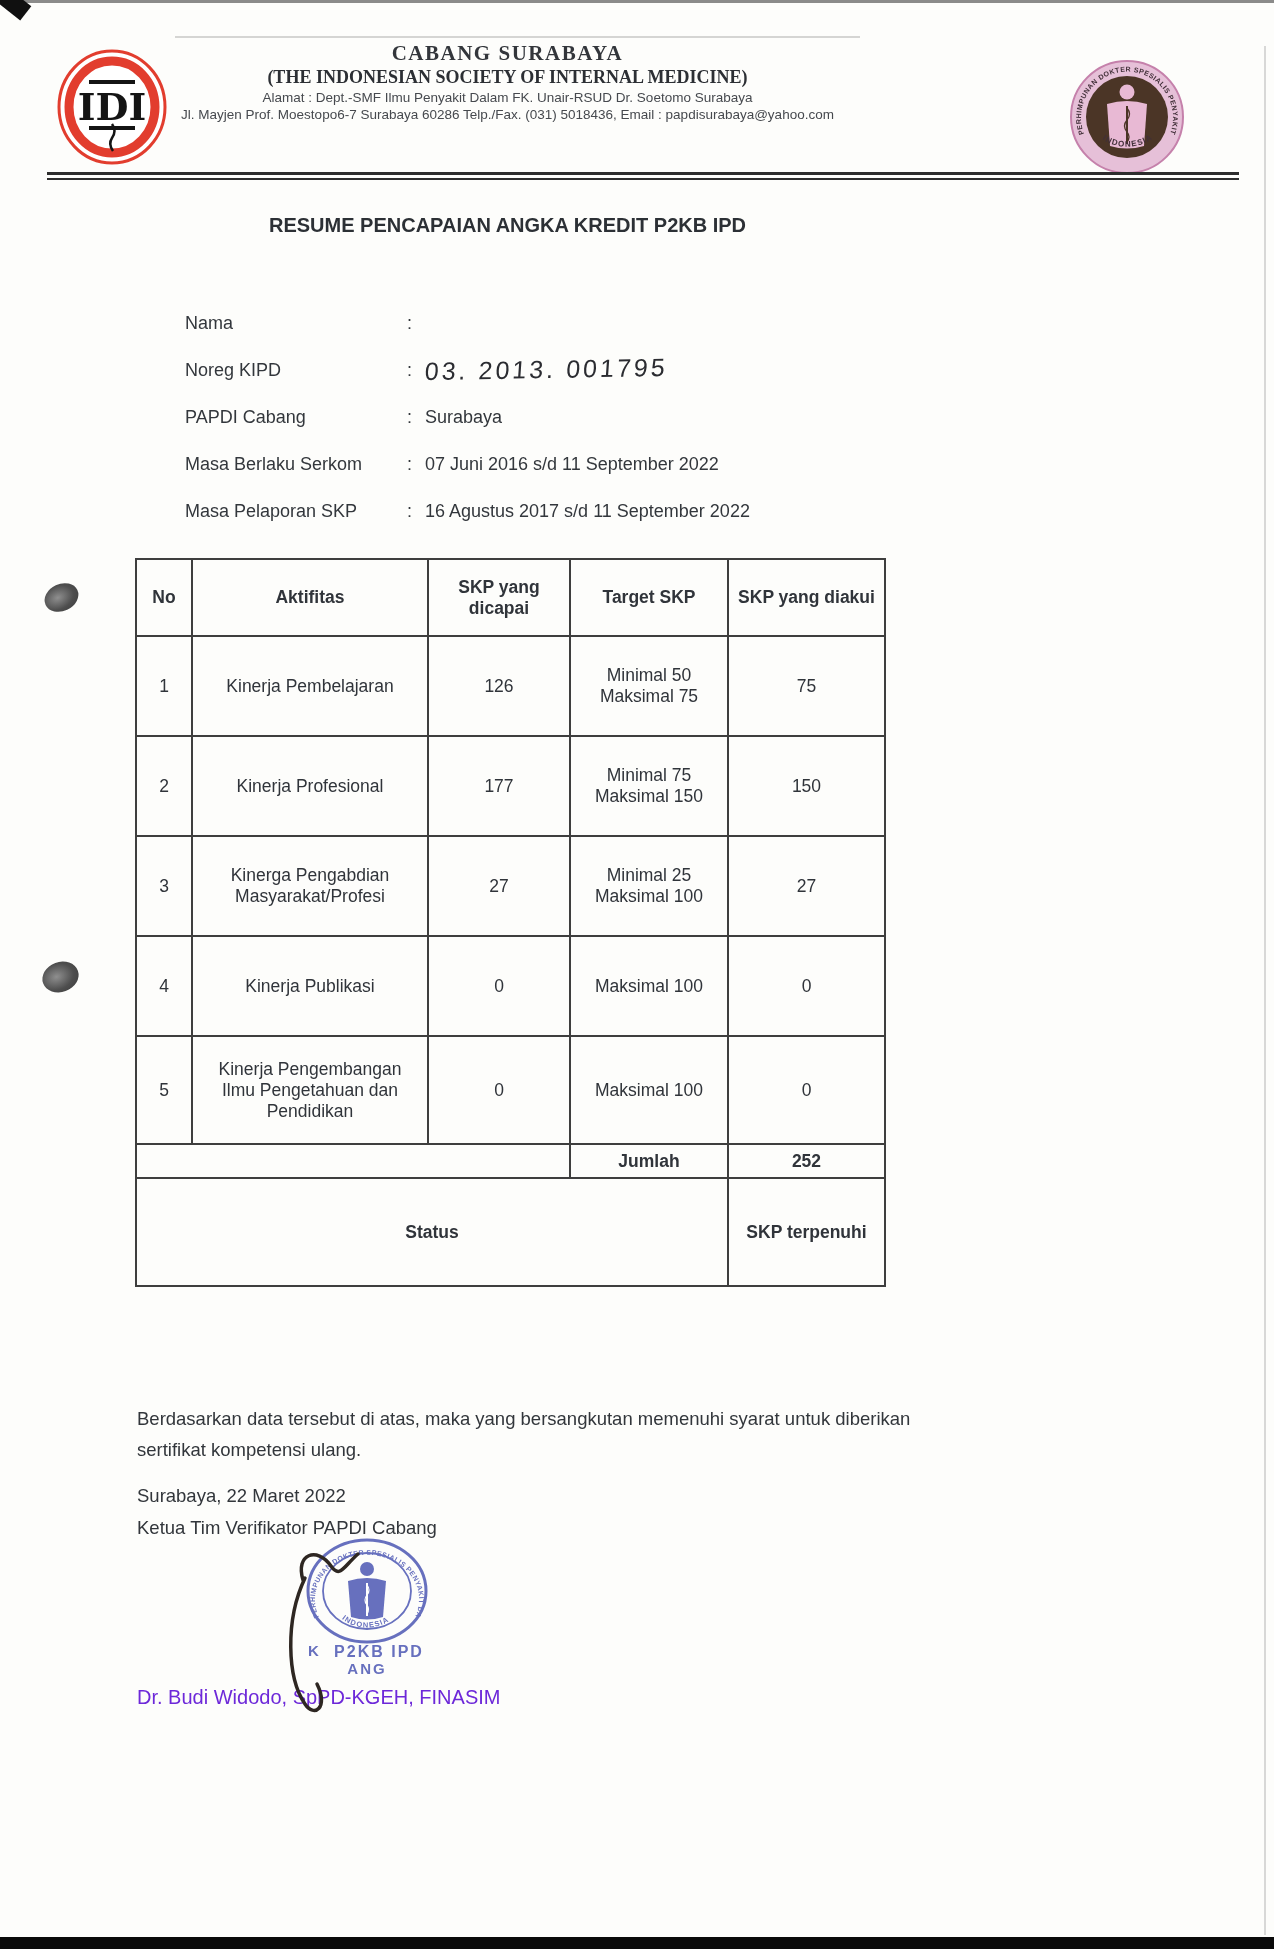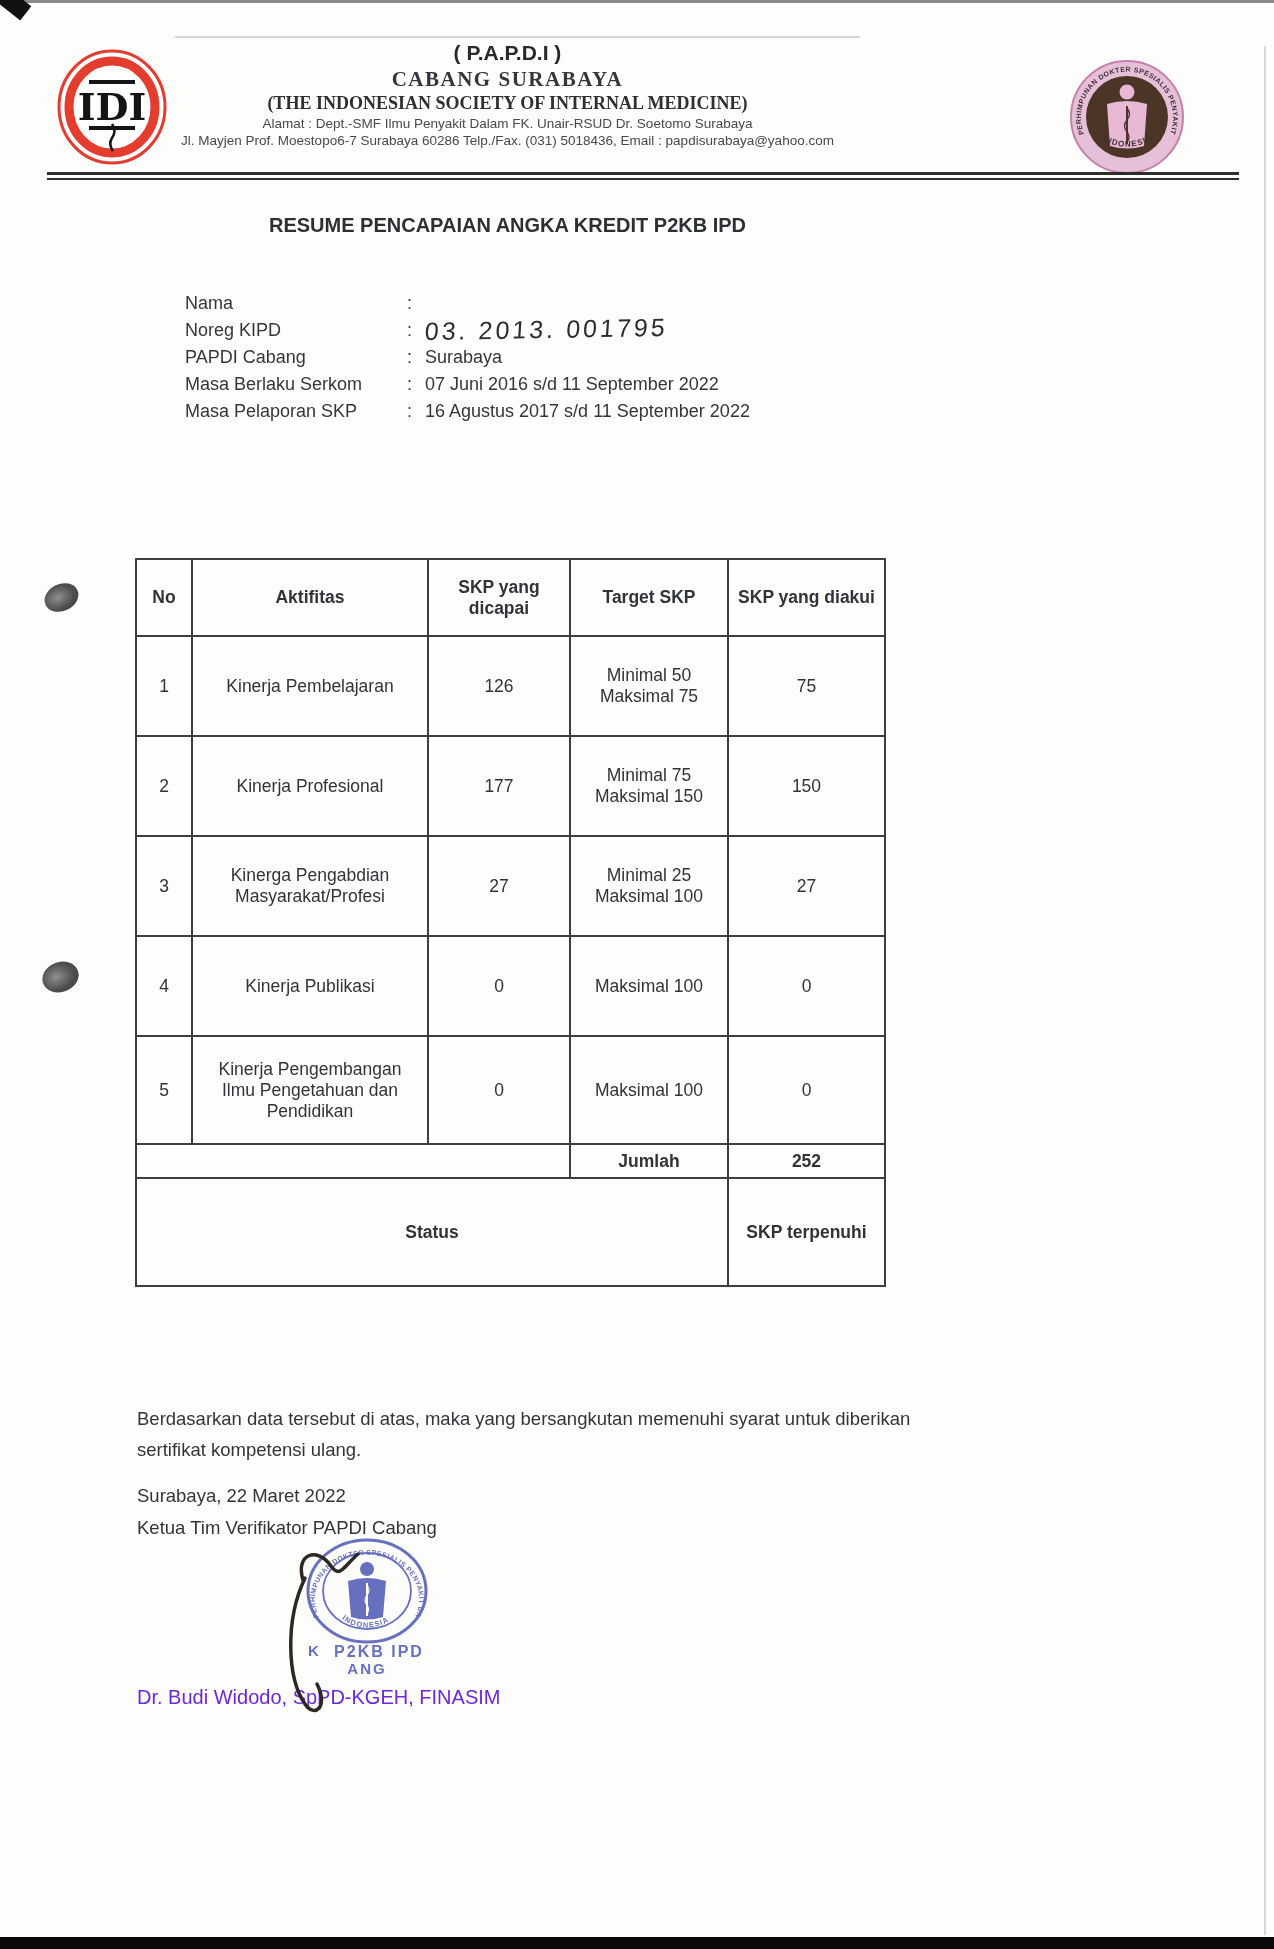--- a/index.html
+++ b/index.html
@@ -28,21 +28,21 @@
   .lh-addr { font-size:13.5px; color:#46494e; line-height:17px; }
   .lh-divider { position:absolute; left:47px; top:172px; width:1192px; height:3px;
     border-top:3px solid #2d2d2d; border-bottom:2px solid #2d2d2d; }
   .logo-idi { position:absolute; left:56px; top:48px; }
   .logo-papdi { position:absolute; left:1062px; top:54px; }
 
   
   .doc-title { position:absolute; left:150px; top:214px; width:715px; text-align:center;
     font-size:20px; font-weight:bold; color:#2c3035; }
   .info-block { position:absolute; left:185px; top:290px; width:720px; }
-  .info-row { display:flex; height:27px; line-height:27px; font-size:18px; color:#33373c; }
+  .info-row { display:flex; height:27px; line-height:27px; font-size:18px; color:#33373c;margin-top:20px; }
   .info-label { width:222px; }
   .info-colon { width:18px; }
   .info-value { flex:1; white-space:nowrap; }
   .handwritten { font-size:25px; letter-spacing:3px; color:#2b2c31; line-height:25px;
     transform:skewX(-5deg) rotate(-1deg); display:inline-block; }
 
   
   table.credit-table { position:absolute; left:135px; top:558px; width:749px;
     border-collapse:collapse; table-layout:fixed; font-size:17.5px; color:#30343a; }
   .credit-table th, .credit-table td { border:2px solid #3e3e3e; text-align:center;
@@ -80,21 +80,20 @@
     <svg class="logo-idi" width="112" height="118" viewBox="0 0 112 118">
       <ellipse cx="56" cy="59" rx="53" ry="56" fill="#ffffff" stroke="#e23d2e" stroke-width="3"></ellipse>
       <ellipse cx="56" cy="59" rx="43" ry="46" fill="#ffffff" stroke="#e23d2e" stroke-width="9"></ellipse>
       <rect x="33" y="32" width="46" height="4" fill="#141414"></rect>
       <text x="56" y="72" text-anchor="middle" font-family="DejaVu Serif, serif" font-weight="bold" font-size="38" fill="#141414">IDI</text>
       <rect x="33" y="78" width="46" height="4" fill="#141414"></rect>
       <path d="M 56,76 q 5,7 0,14 q -4,6 1,13" stroke="#141414" stroke-width="2.5" fill="none"></path>
     </svg>
 
     <div class="lh-text">
-      <div class="lh-abbr">( P.A.P.D.I )</div>
       <div class="lh-branch">CABANG SURABAYA</div>
       <div class="lh-branch-en">(THE INDONESIAN SOCIETY OF INTERNAL MEDICINE)</div>
       <div class="lh-addr">Alamat : Dept.-SMF Ilmu Penyakit Dalam FK. Unair-RSUD Dr. Soetomo Surabaya</div>
       <div class="lh-addr">Jl. Mayjen Prof. Moestopo6-7 Surabaya 60286 Telp./Fax. (031) 5018436, Email : papdisurabaya@yahoo.com</div>
     </div>
 
     <svg class="logo-papdi" width="130" height="130" viewBox="0 0 130 130">
       <circle cx="65" cy="63" r="56" fill="#e6c0d8" stroke="#c581ab" stroke-width="2"></circle>
       <defs>
         <path id="papdiRing" d="M 22,80 A 46,46 0 1 1 108,80"></path>

